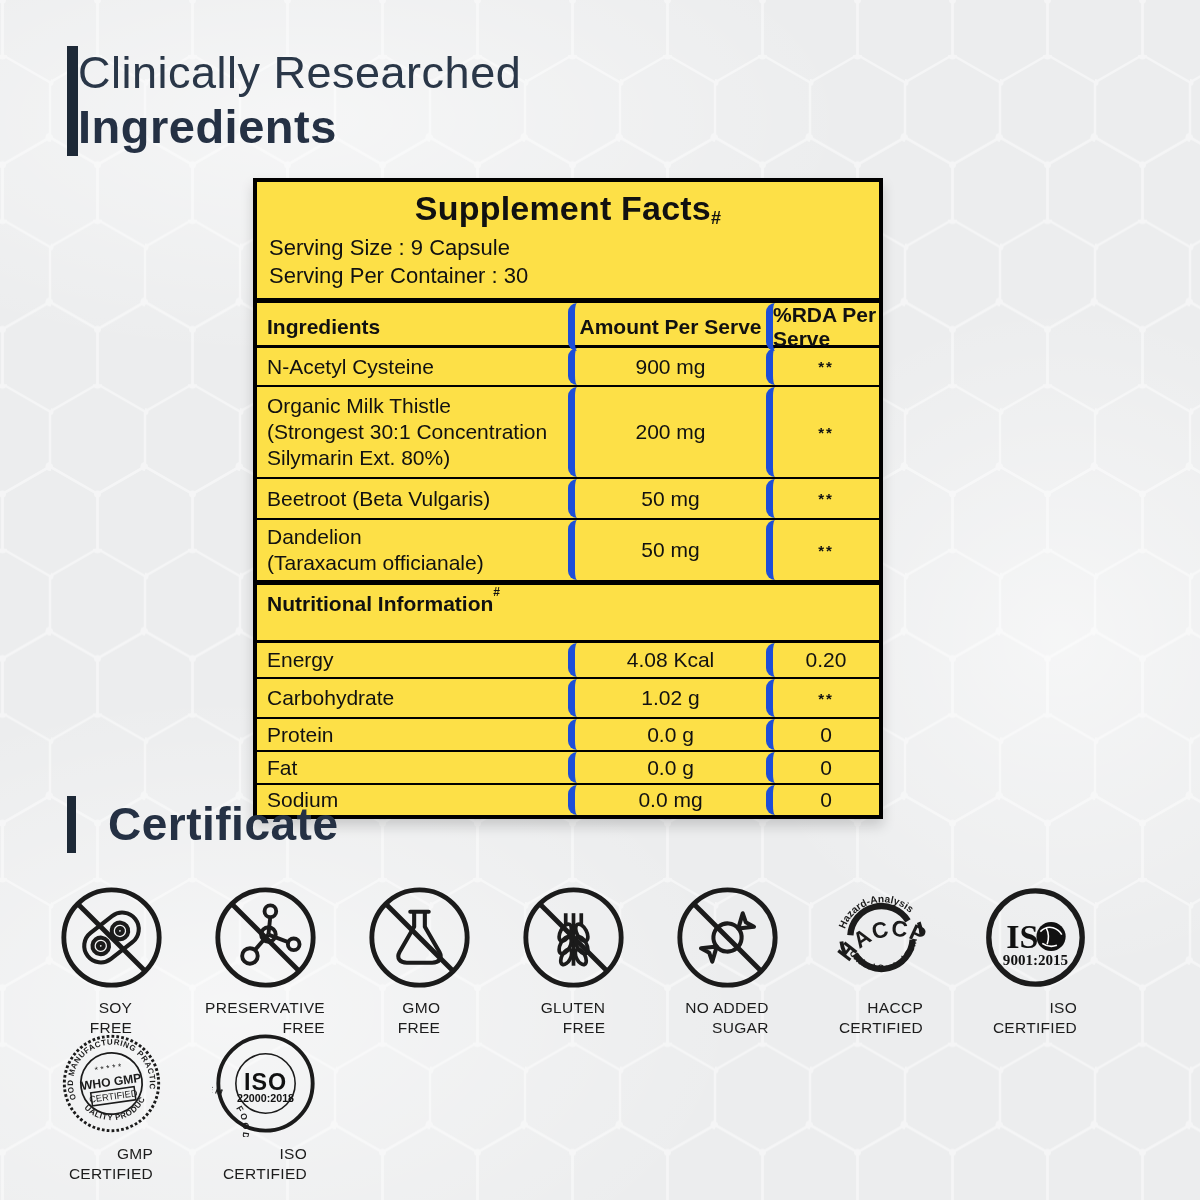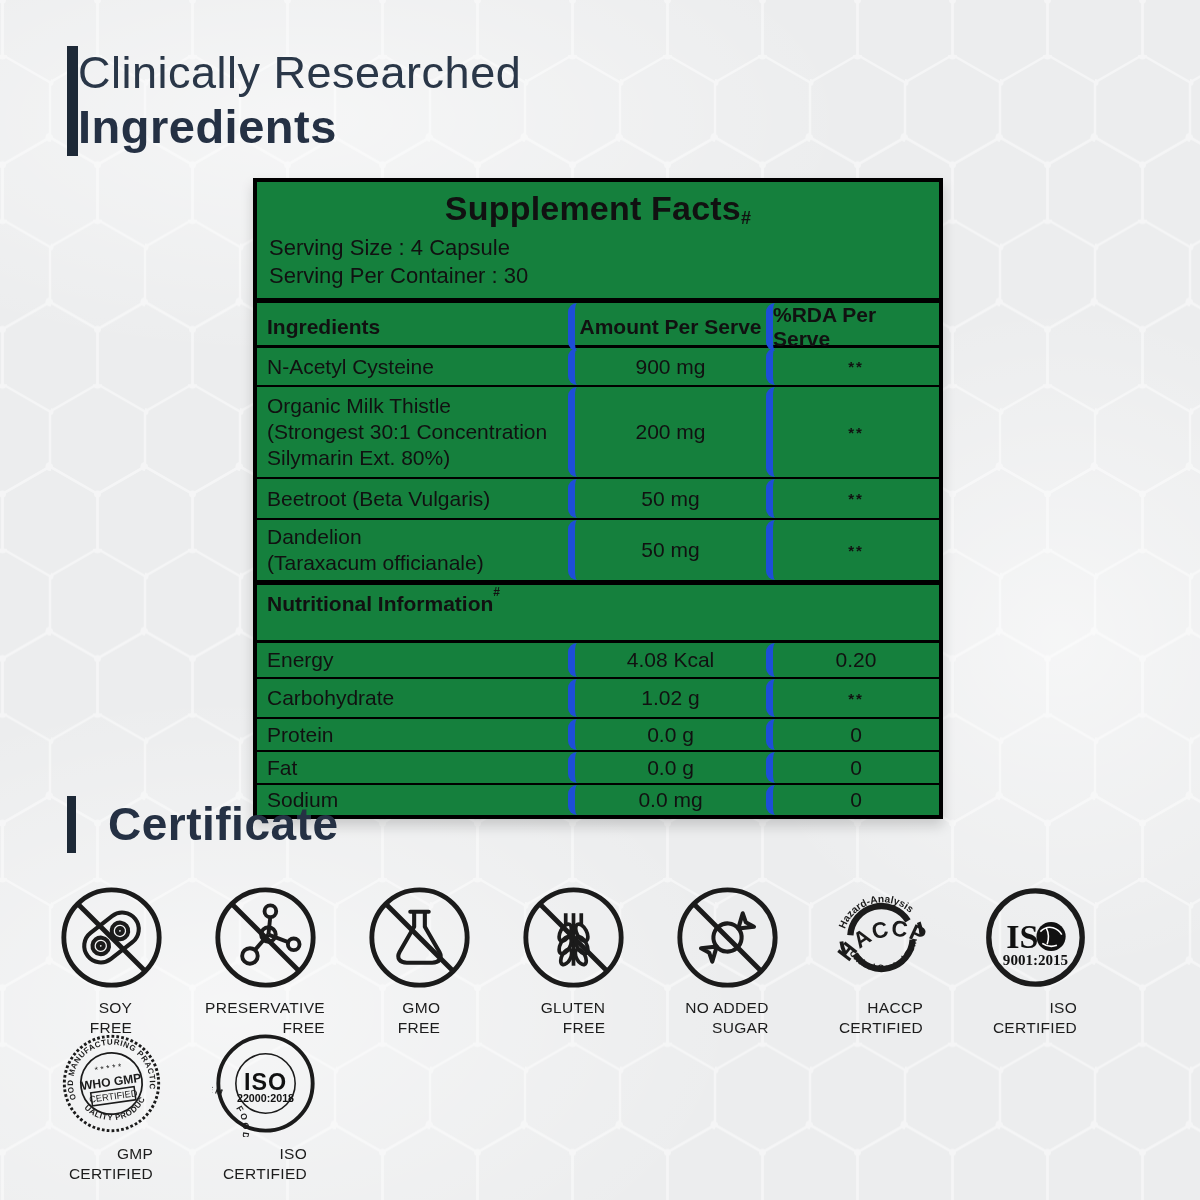--- a/index.html
+++ b/index.html
@@ -17,22 +17,22 @@
   .heading-text{}
   .ht1{font-size:45px;font-weight:400;line-height:53px;color:#2a3748;letter-spacing:.5px;}
   .ht2{font-size:47px;font-weight:700;line-height:55px;color:#253144;letter-spacing:.5px;}
 
   .cert-heading{position:absolute;left:67px;top:796px;display:flex;}
   .cert-bar{width:9px;height:57px;background:#1d2937;}
   .cert-title{margin-left:32px;font-size:46px;font-weight:700;color:#253144;line-height:57px;letter-spacing:.5px;}
 
   
   .sf-table{
-    position:absolute;left:253px;top:178px;width:690px;
-    background:#15803d;border:4px solid #000;box-sizing:border-box;
+    position:absolute;left:253px;top:178px;width:630px;
+    background:#fde047;border:4px solid #000;box-sizing:border-box;
     box-shadow:0 7px 12px rgba(0,0,0,.16);
   }
   .sf-title{height:46px;display:flex;align-items:flex-end;justify-content:center;
     font-size:34px;font-weight:700;letter-spacing:.2px;}
   .sf-title sup{font-size:18px;vertical-align:super;line-height:0;position:relative;top:-10px;}
   .sf-serving{padding:6px 12px 8px;font-size:22px;line-height:28px;}
   .sf-row{display:grid;grid-template-columns:311px 198px 1fr;box-sizing:border-box;}
   .sf-row > div{display:flex;align-items:center;box-sizing:border-box;}
   .c1{padding-left:10px;text-align:left;font-size:21px;line-height:26px;}
   .c2,.c3{justify-content:center;border-left:7px solid #1d4ed8;font-size:21px;border-radius:9px;}
@@ -94,21 +94,21 @@
     <div class="ht2">Ingredients</div>
   </div>
 </div>
 
 <div class="sf-table">
   <div class="sf-title">
     <span>Supplement Facts</span>
       <sup>#</sup>
   </div>
   <div class="sf-serving">
-    <div>Serving Size : 4 Capsule</div>
+    <div>Serving Size : 9 Capsule</div>
     <div>Serving Per Container : 30</div>
   </div>
 
   <div class="sf-row sf-header bt5">
     <div class="c1">Ingredients</div>
     <div class="c2">Amount Per Serve</div>
     <div class="c3">%RDA Per Serve</div>
   </div>
 
   <div class="sf-row bt3" style="height:40px">

